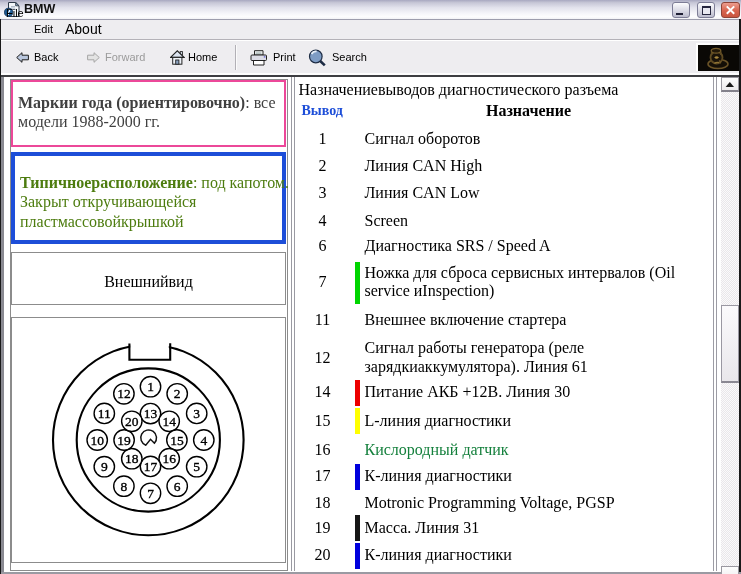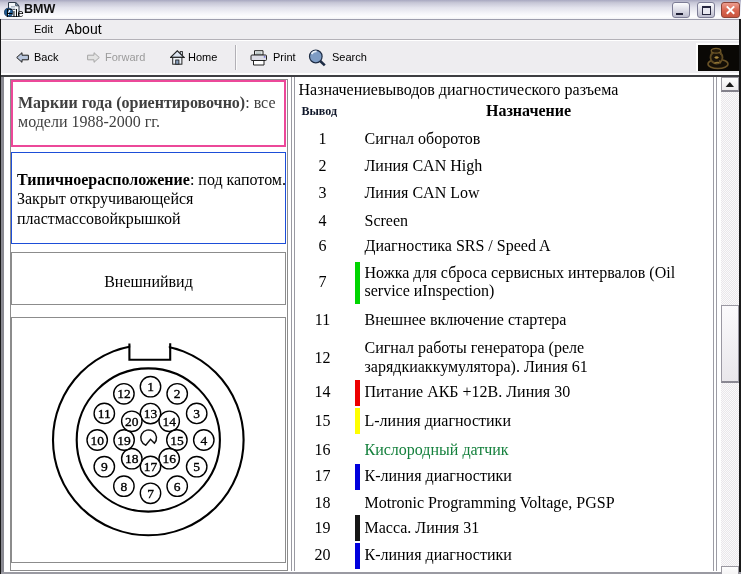--- a/index.html
+++ b/index.html
@@ -90,21 +90,21 @@
   <path d="M21,15.5 q2,1 1.2,3" stroke="#6b5428" stroke-width="1.1" fill="none"></path>
 </svg>
 
 <div class="a" style="left:0;top:18.5px;width:1px;height:555.5px;background:#1a1a1a"></div>
 <div class="a" style="left:739px;top:18.5px;width:2px;height:555.5px;background:#1a1a1a"></div>
 <div class="a" style="left:1px;top:76.5px;width:3px;height:497.5px;background:#8a8a92"></div>
 <div class="a" style="left:4px;top:76.5px;width:735px;height:497.5px;background:#fff"></div>
 
 <div class="a" style="left:9.5px;top:78.5px;width:278.5px;height:492px;border:1px solid #8c8c8c"></div>
 <div class="a ser" style="left:11px;top:80px;width:275px;height:66.5px;border:2px solid #ec4899;font-size:16px;line-height:18.5px;padding:12px 0 0 5px;color:#404040;white-space:nowrap"><b>Маркии года (ориентировочно)</b>: все<br>модели 1988-2000 гг.</div>
-<div class="a ser" style="left:11px;top:151.5px;width:275px;height:92px;border:1px solid #1d4ed8;font-size:16px;line-height:19.3px;padding:17.5px 0 0 5px;color:#000000;white-space:nowrap"><b>Типичноерасположение</b>: под капотом.<br>Закрыт откручивающейся<br>пластмассовойкрышкой</div>
+<div class="a ser" style="left:11px;top:151.5px;width:275px;height:92px;border:4px solid #1d4ed8;font-size:16px;line-height:19.3px;padding:17.5px 0 0 5px;color:#4d7c0f;white-space:nowrap"><b>Типичноерасположение</b>: под капотом.<br>Закрыт откручивающейся<br>пластмассовойкрышкой</div>
 <div class="a ser" style="left:11px;top:252px;width:275px;height:52.5px;border:1px solid #8c8c8c;font-size:16px;line-height:18.5px;padding-top:19.5px;text-align:center;color:#000">Внешнийвид</div>
 <div class="a" style="left:11px;top:316.5px;width:275px;height:246.5px;border:1px solid #8c8c8c"></div>
 
 <svg class="a" style="left:11px;top:317px" width="275" height="246" viewBox="0 0 275 246">
   <g fill="none" stroke="#000" stroke-width="2.1">
     <circle cx="137.3" cy="123" r="95.3"></circle>
     <circle cx="137.3" cy="123" r="71.6"></circle>
   </g>
   <rect x="119.2" y="19" width="38.6" height="22.5" fill="#fff"></rect>
   <path d="M118.4,26.5 v16.2 h40.8 v-16.4" fill="none" stroke="#000" stroke-width="2.1"></path>
@@ -150,21 +150,21 @@
     <circle cx="120.8" cy="104.3" r="10.2" fill="#fff" stroke="#000" stroke-width="1.4"></circle>
     <text x="120.8" y="108.9" text-anchor="middle" font-size="13.5" font-family="Liberation Serif,serif" fill="#000" stroke="#000" stroke-width="0.35">20</text>
   </g>
   <path d="M134.8,128.2 A7.9,7.9 0 1 1 143.4,126.2 L139.5,122.3 Z" fill="#fff" stroke="#111" stroke-width="1.5"></path>
 </svg>
 
 <div class="a" style="left:290.6px;top:76.5px;width:1.3px;height:494px;background:#9a9aa2"></div>
 <div class="a" style="left:293.5px;top:76.5px;width:1.3px;height:494px;background:#9a9aa2"></div>
 
 <div class="a ser" style="left:298.5px;top:80.7px;font-size:16px;line-height:18.5px;color:#000">Назначениевыводов диагностического разъема</div>
-<div class="a ser" style="left:301.5px;top:101.9px;font-size:12px;line-height:18.5px;font-weight:bold;color:#0f172a">Вывод</div>
+<div class="a ser" style="left:301.5px;top:101.9px;font-size:14px;line-height:18.5px;font-weight:bold;color:#1d4ed8">Вывод</div>
 <div class="a ser" style="left:428.5px;top:101.9px;width:200px;text-align:center;font-size:16px;line-height:18.5px;font-weight:bold;color:#000">Назначение</div>
 <div>
 <div class="a ser num" style="left:302.5px;top:129.6px;font-size:16px;line-height:18.5px;color:#000">1</div>
 <div class="a ser" style="left:364.5px;top:129.6px;font-size:16px;line-height:18.5px;color:#000;width:352px">Сигнал оборотов</div>
 <div class="a ser num" style="left:302.5px;top:157.1px;font-size:16px;line-height:18.5px;color:#000">2</div>
 <div class="a ser" style="left:364.5px;top:157.1px;font-size:16px;line-height:18.5px;color:#000;width:352px">Линия CAN High</div>
 <div class="a ser num" style="left:302.5px;top:184.1px;font-size:16px;line-height:18.5px;color:#000">3</div>
 <div class="a ser" style="left:364.5px;top:184.1px;font-size:16px;line-height:18.5px;color:#000;width:352px">Линия CAN Low</div>
 <div class="a ser num" style="left:302.5px;top:211.6px;font-size:16px;line-height:18.5px;color:#000">4</div>
 <div class="a ser" style="left:364.5px;top:211.6px;font-size:16px;line-height:18.5px;color:#000;width:352px">Screen</div>

